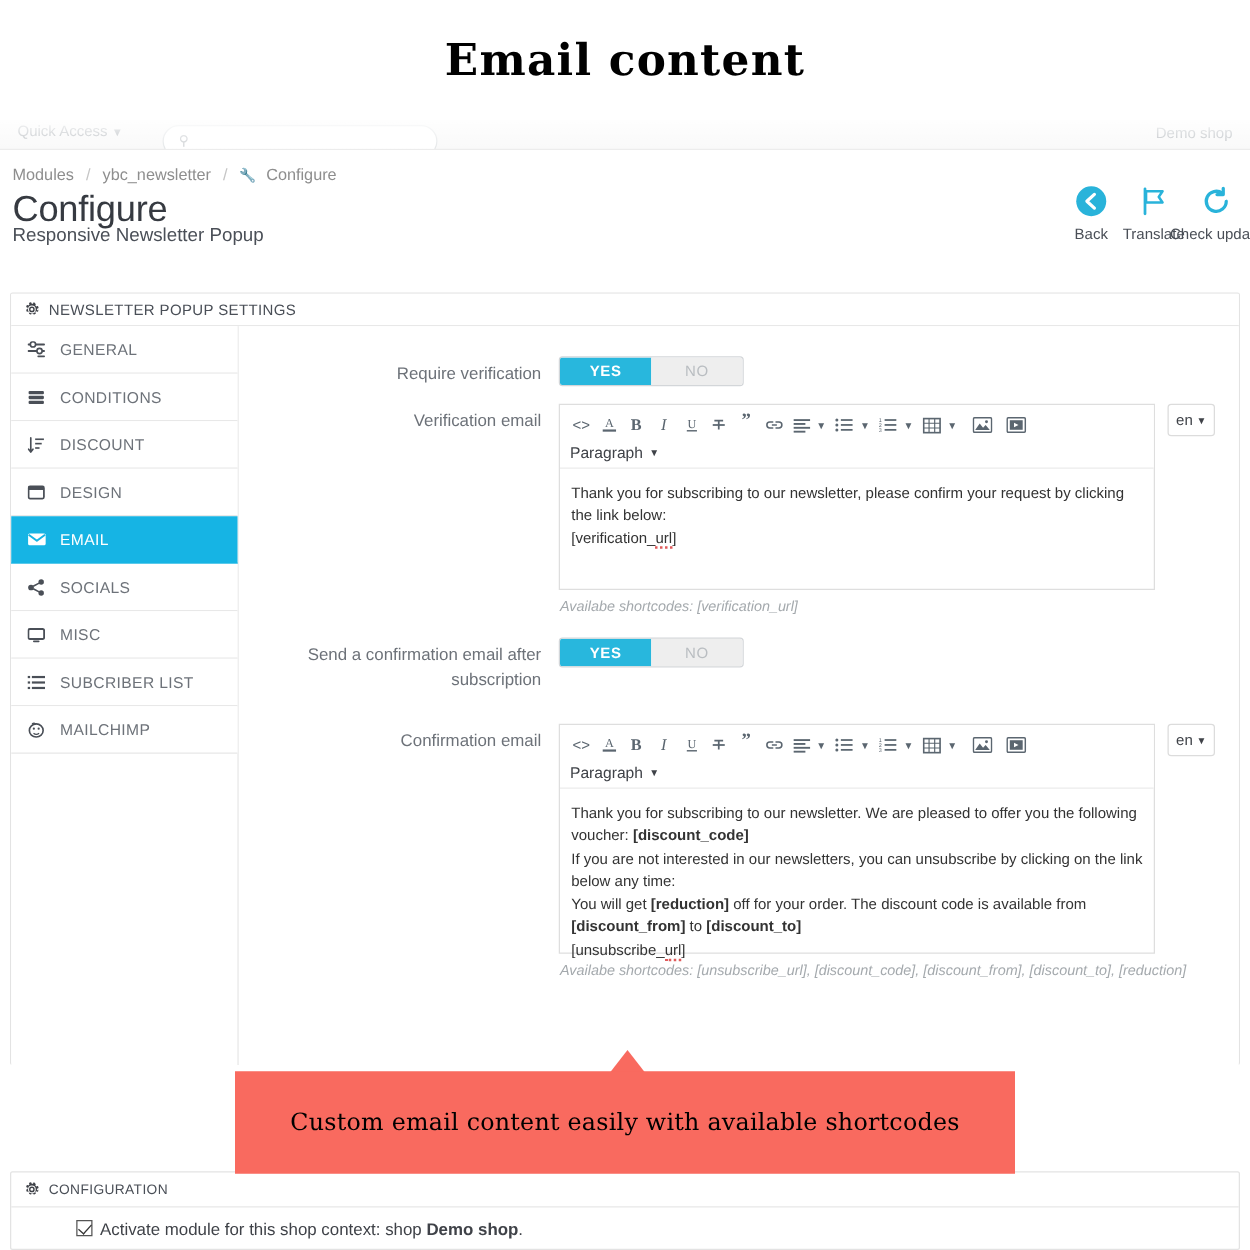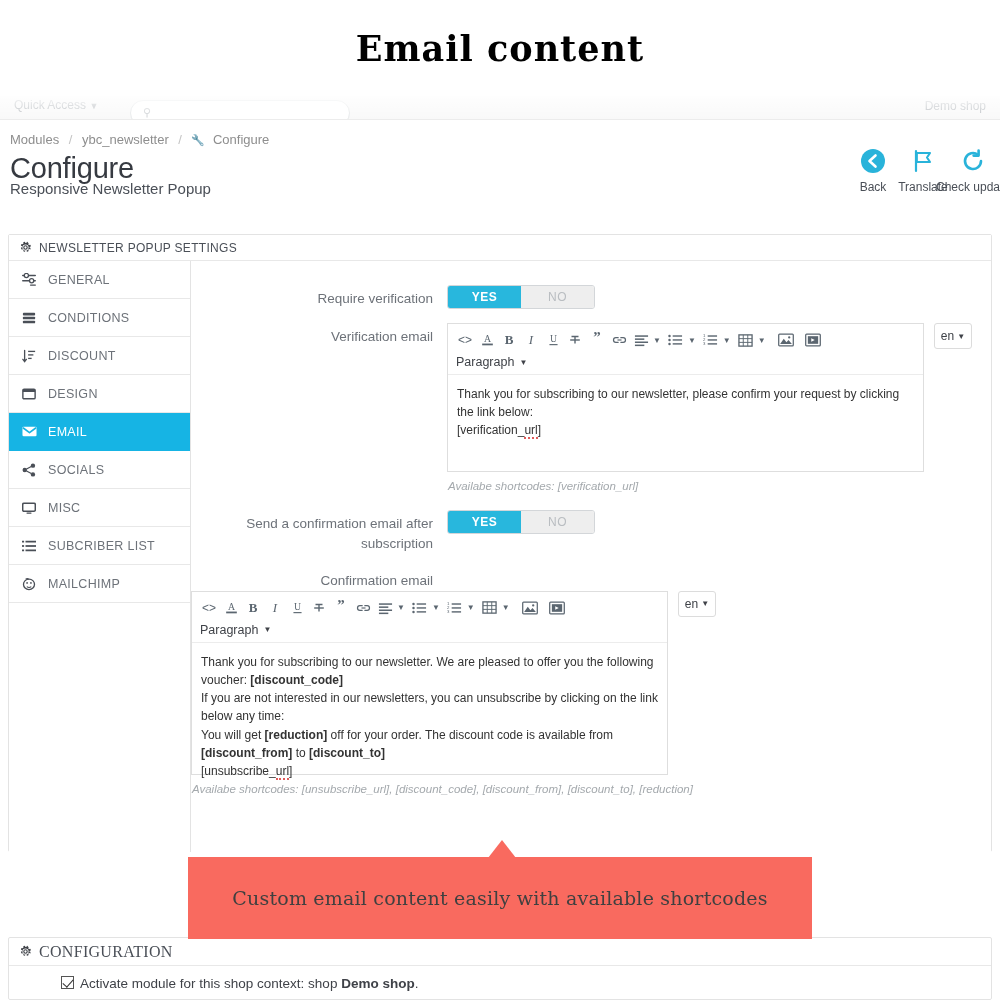--- a/index.html
+++ b/index.html
@@ -180,41 +180,41 @@
   .lang-btn .cv { font-size: 8px; }
 
   .hint {
     font-size: 11.5px; color: #a4a9ad; font-style: italic;
     margin-top: 8px; padding-left: 1px;
   }
 
   
   .callout {
     position: absolute; left: 188px; top: 857px; width: 624px; height: 82px;
-    background: #f96a5f; color: #404040;
+    background: #f96a5f; color: #000000;
     display: flex; align-items: center; justify-content: center;
     font-family: "DejaVu Serif", serif; font-size: 19px; letter-spacing: .2px;
     z-index: 20;
   }
   .callout-arrow {
     position: absolute; left: 488px; top: 840px;
     width: 0; height: 0;
     border-left: 14px solid transparent; border-right: 14px solid transparent;
     border-bottom: 18px solid #f96a5f; z-index: 20;
   }
 
   
   .cfg-panel {
     position: absolute; left: 8px; top: 937px; width: 984px; height: 63px;
     background: #fff; border: 1px solid #e3e3e3; border-radius: 2px;
   }
   .cfg-head {
     height: 28px; border-bottom: 1px solid #e8e8e8;
     display: flex; align-items: center; padding: 0 10px; gap: 7px;
-    font-size: 16px; color: #4a4f57; letter-spacing: .3px; font-family: Liberation Serif, serif;
+    font-size: 11px; color: #4a4f57; letter-spacing: .3px;
   }
   .cfg-body { padding: 10px 10px 0 22px; font-size: 13.5px; color: #3f4248; }
   .cfg-check { display: inline-flex; gap: 6px; padding-left: 30px; }
   .cbox {
     width: 13px; height: 13px; border: 1px solid #555; background: #fff;
     position: relative; display: inline-block; cursor: pointer;
   }
   .cbox:after {
     content: ""; position: absolute; left: 3px; top: 0px;
     width: 5px; height: 9px; border: solid #333;
@@ -552,21 +552,21 @@
         <div class="frow" style="margin-top:18px;">
           <div class="flabel">Send a confirmation email after subscription</div>
           <div class="fcontrol">
             <div class="toggle">
               <div class="opt on">YES</div>
               <div class="opt off">NO</div>
             </div>
           </div>
         </div>
 
-        <div class="frow" style="margin-top:14px;flex-direction:column;">
+        <div class="frow" style="margin-top:26px;">
           <div class="flabel">Confirmation email</div>
           <div class="fcontrol">
             <div class="editor-wrap">
               <div class="editor">
                 <div class="ed-toolbar">
                   <div class="ed-row1">
                     <div class="tb-btn" style="font-size:12px;">&lt;&gt;</div>
                     <div class="tb-btn">
                       <svg width="15" height="16" viewBox="0 0 16 18">
                           <text x="8" y="11" font-size="11" font-family="Liberation Serif, serif" fill="#5b6670" text-anchor="middle">A</text>

